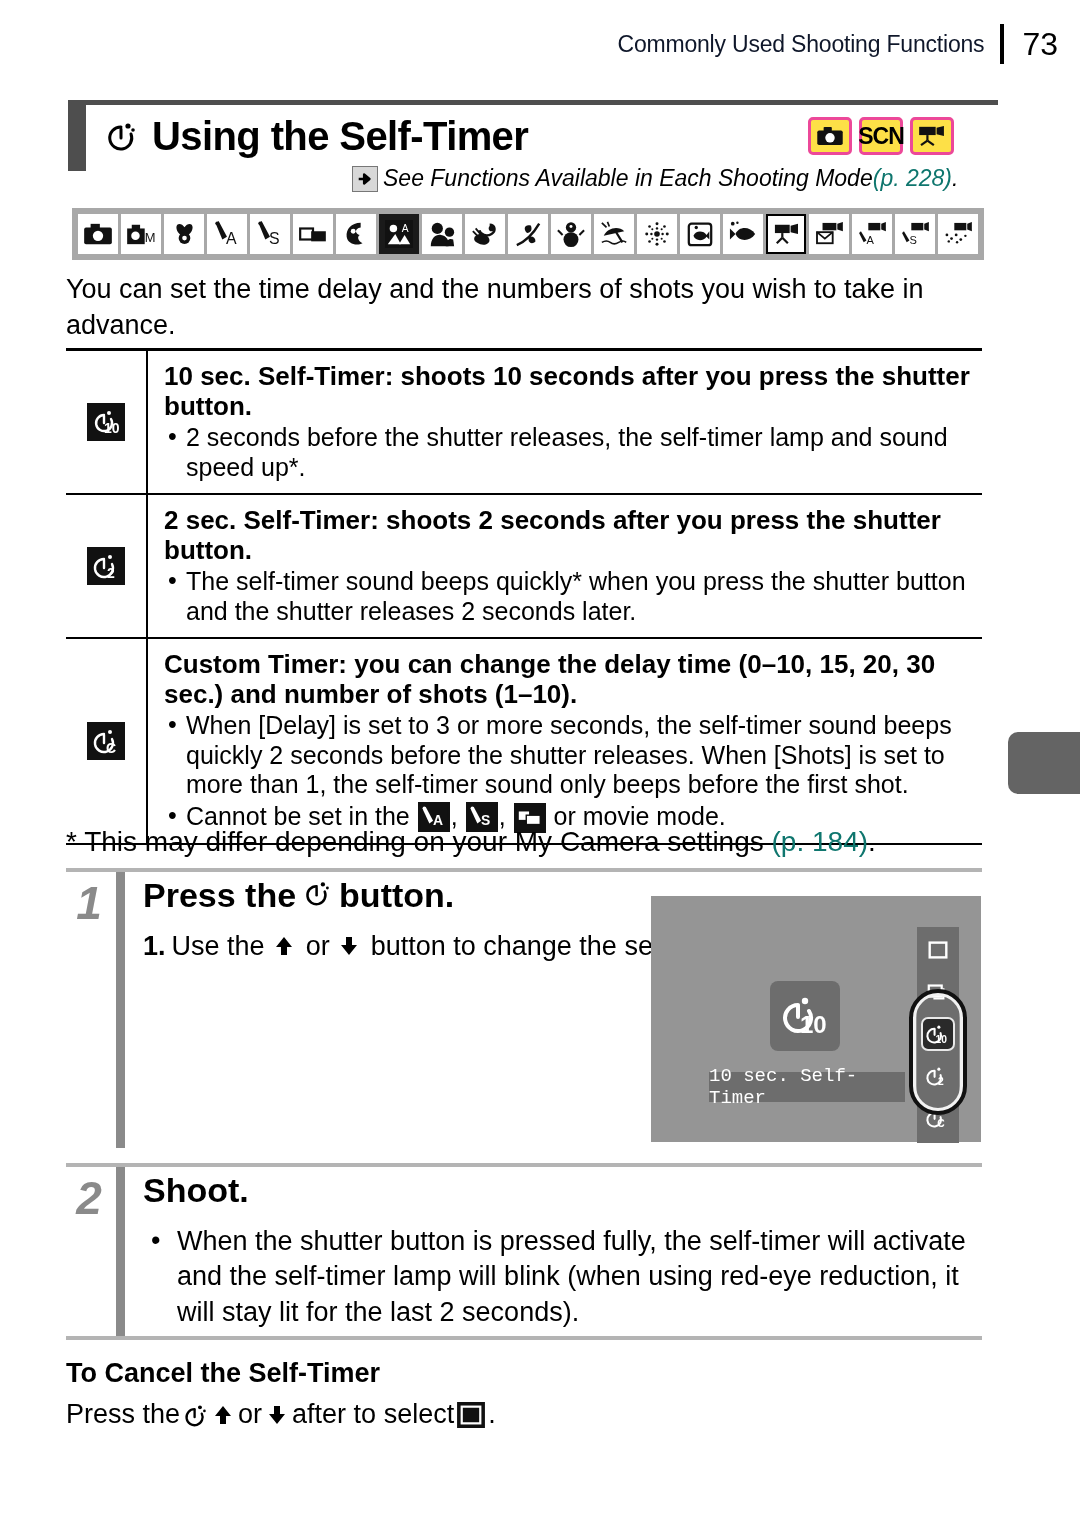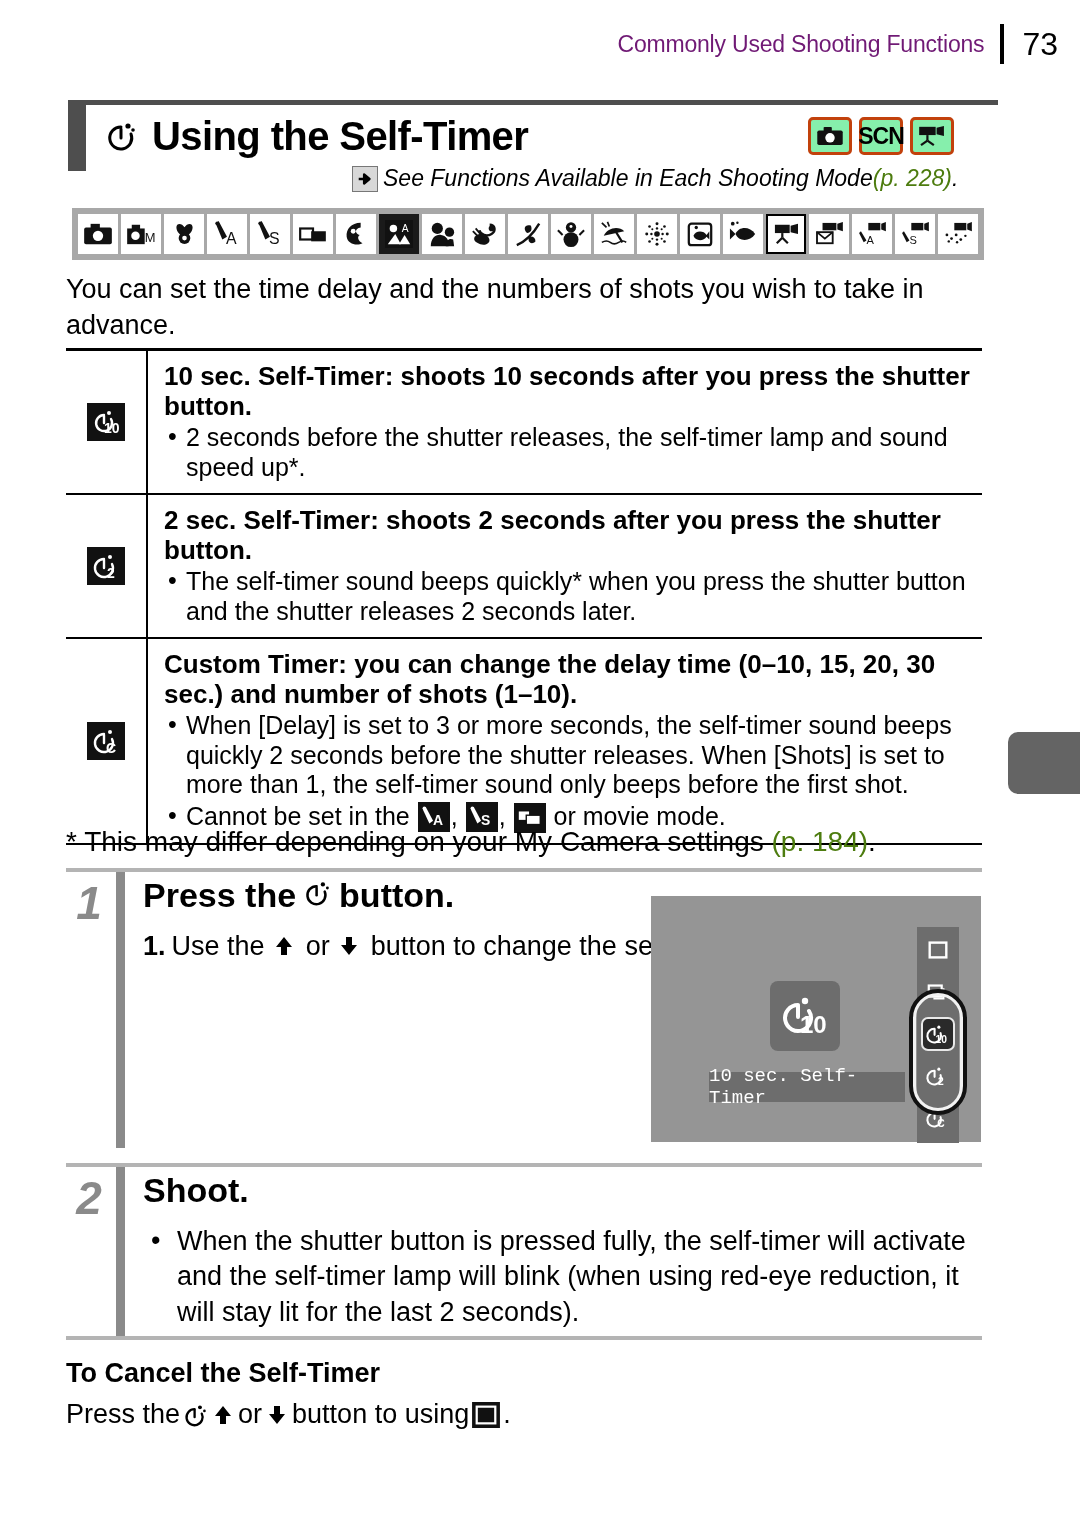--- a/index.html
+++ b/index.html
@@ -22,21 +22,21 @@
     top: 22px;
     right: 22px;
     display: flex;
     align-items: center;
     height: 44px;
   }
   .header-title {
     font-size: 23px;
     letter-spacing: -0.2px;
     white-space: nowrap;
-    color: #701a75;
+    color: #0f172a;
   }
   .header-rule {
     width: 4px;
     height: 40px;
     background: #000;
     margin: 0 18px 0 16px;
   }
   .page-number {
     font-size: 32px;
     font-weight: 400;
@@ -84,26 +84,26 @@
   }
   .mode-badges {
     margin-left: auto;
     display: flex;
     gap: 7px;
     align-items: center;
   }
   .mode-badge {
     width: 44px;
     height: 38px;
-    border: 3px solid #c2410c;
+    border: 3px solid #ec4899;
     border-radius: 5px;
     display: flex;
     align-items: center;
     justify-content: center;
-    background: #86efac;
+    background: #fde047;
     box-sizing: border-box;
   }
   .mode-badge .scn-txt {
     font-size: 23px;
     font-weight: bold;
     letter-spacing: -1px;
   }
 
   
   .seealso {
@@ -120,21 +120,21 @@
     height: 26px;
     background: #d8d8d8;
     border: 1px solid #777;
     box-sizing: border-box;
     display: flex;
     align-items: center;
     justify-content: center;
     margin-right: 5px;
     flex: none;
   }
-  .link-blue { color: #4d7c0f; font-style: italic; }
+  .link-blue { color: #0f766e; font-style: italic; }
   .seealso .plain { font-style: italic; }
 
   
   .icon-strip {
     position: absolute;
     left: 72px;
     top: 208px;
     width: 912px;
     height: 52px;
     background: #a8a8a8;
@@ -898,21 +898,21 @@
       <svg viewBox="0 0 24 24" width="24" height="24">
           <path d="M12 3 L20 13 L15 13 L15 21 L9 21 L9 13 L4 13 Z" fill="#000"></path>
         </svg>
     </span>
     <span>or</span>
     <span style="display:inline-flex;">
       <svg viewBox="0 0 24 24" width="24" height="24">
           <path d="M12 21 L20 11 L15 11 L15 3 L9 3 L9 11 L4 11 Z" fill="#000"></path>
         </svg>
     </span>
-    <span>button to using</span>
+    <span>after to select</span>
     <span style="display:inline-flex;">
       <svg viewBox="0 0 30 28" width="28" height="26">
           <rect width="30" height="28" fill="#111"></rect>
           <rect x="5" y="5" width="20" height="18" fill="none" stroke="#fff" stroke-width="2.4"></rect>
         </svg>
     </span>
     <span>.</span>
   </div>
 </div>
 

